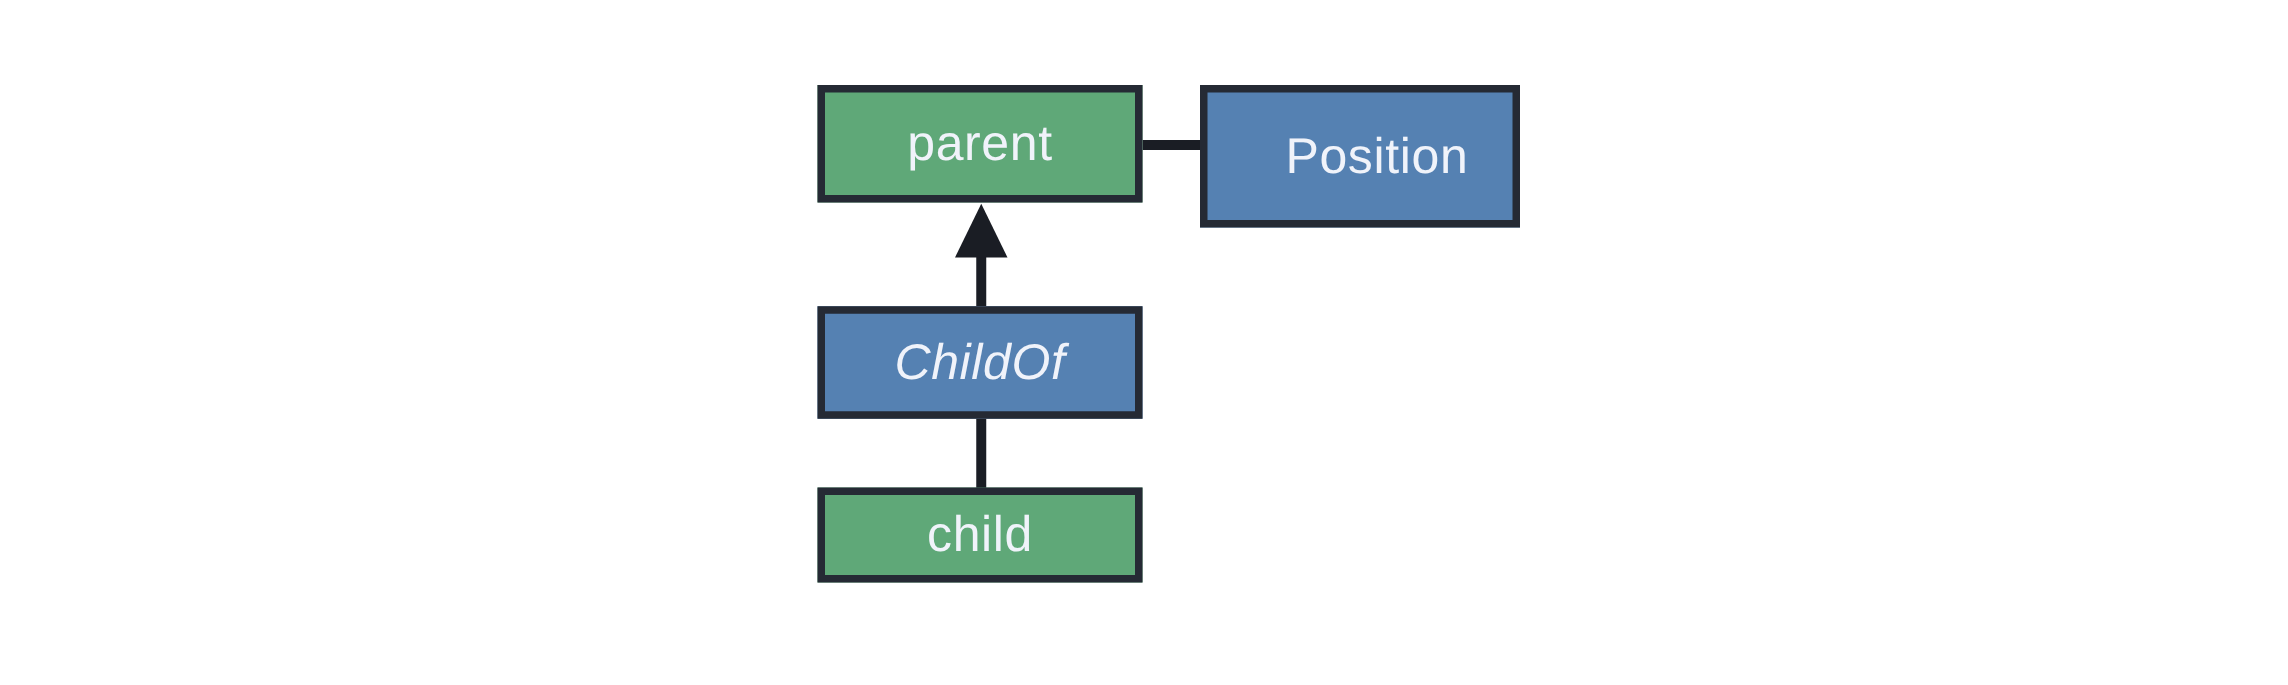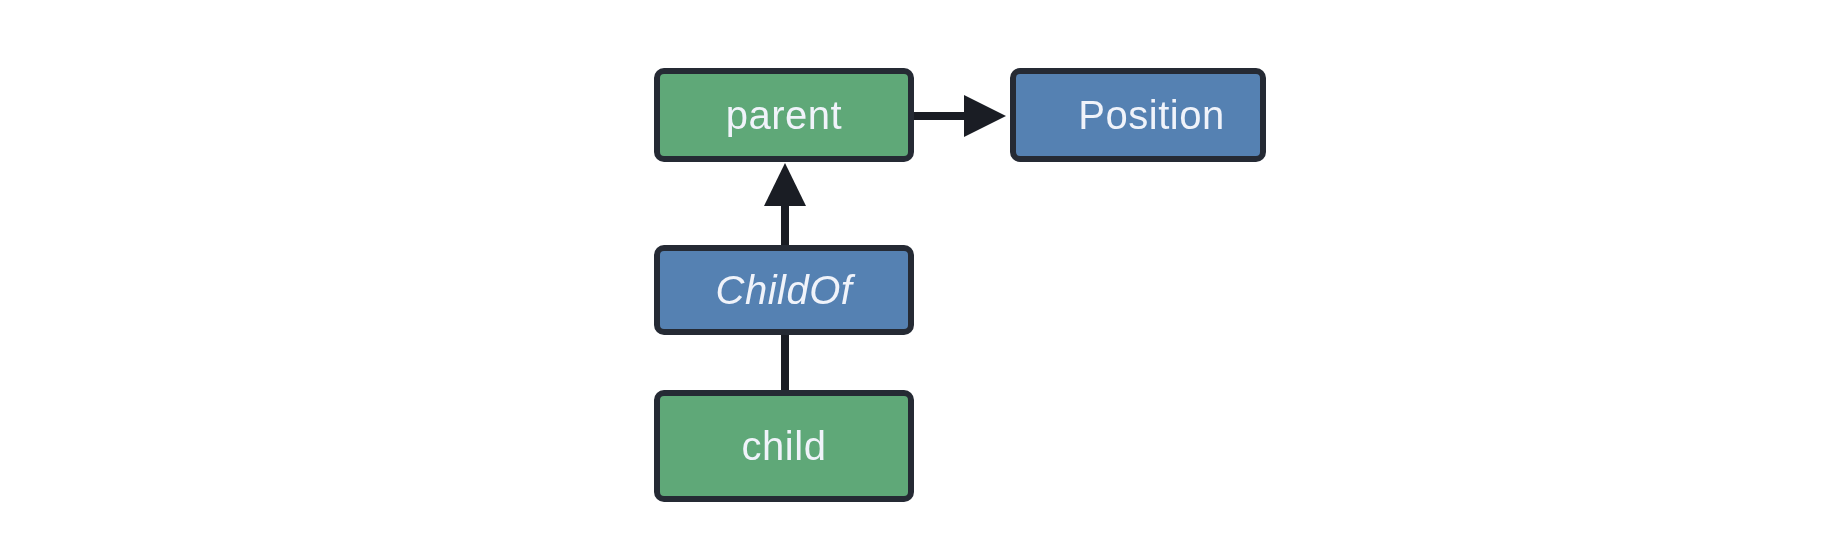--- a/index.html
+++ b/index.html
@@ -20,36 +20,36 @@
     left: 0;
     top: 0;
     width: 1830px;
     height: 548px;
     pointer-events: none;
   }
   .node {
     position: absolute;
     box-sizing: border-box;
     border: 6px solid #252a34;
-    border-radius: 10px;
+    border-radius: 0;
     display: flex;
     align-items: center;
     justify-content: center;
     font-size: 40px;
     line-height: 1;
     color: #f0f3fa;
     letter-spacing: 0.5px;
   }
   .node-green { background: #5fa878; }
   .node-blue  { background: #5581b2; }
 
   #node-parent   { left: 654px;  top: 68px;  width: 260px; height: 94px; }
-  #node-position { left: 1010px; top: 68px;  width: 256px; height: 94px; padding-left: 27px; }
+  #node-position { left: 960px; top: 68px;  width: 256px; height: 114px; padding-left: 27px; }
   #node-childof  { left: 654px;  top: 245px; width: 260px; height: 90px; font-style: italic; }
-  #node-child    { left: 654px;  top: 390px; width: 260px; height: 112px; }
+  #node-child    { left: 654px;  top: 390px; width: 260px; height: 76px; }
 </style>
 </head>
 <body>
 
 <div class="canvas">
 
   <svg class="edges" viewBox="0 0 1830 548" aria-hidden="true">
 
     <g>
       <line x1="914" y1="116" x2="968" y2="116" stroke="#1a1d24" stroke-width="8"></line>

